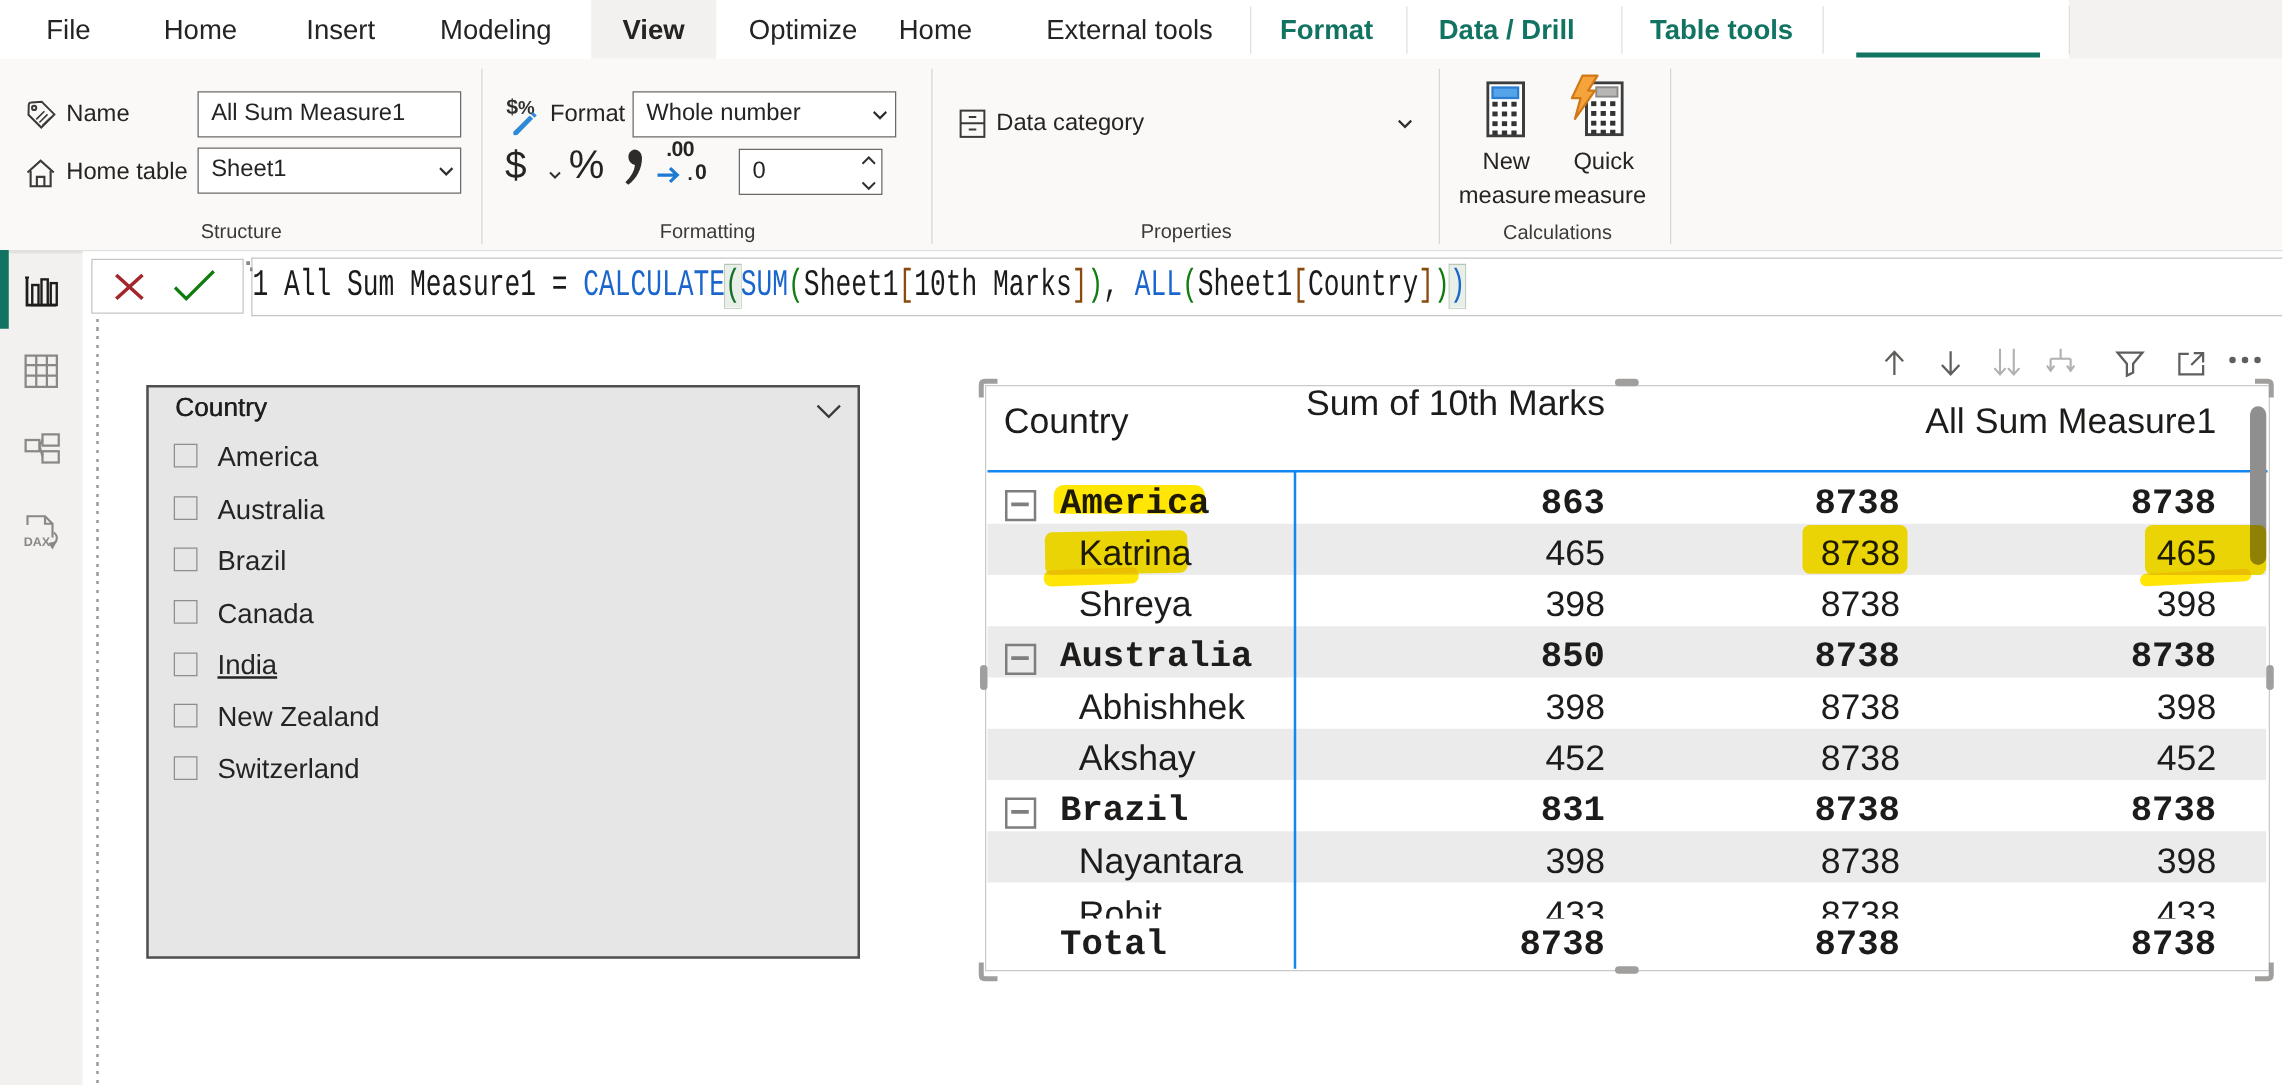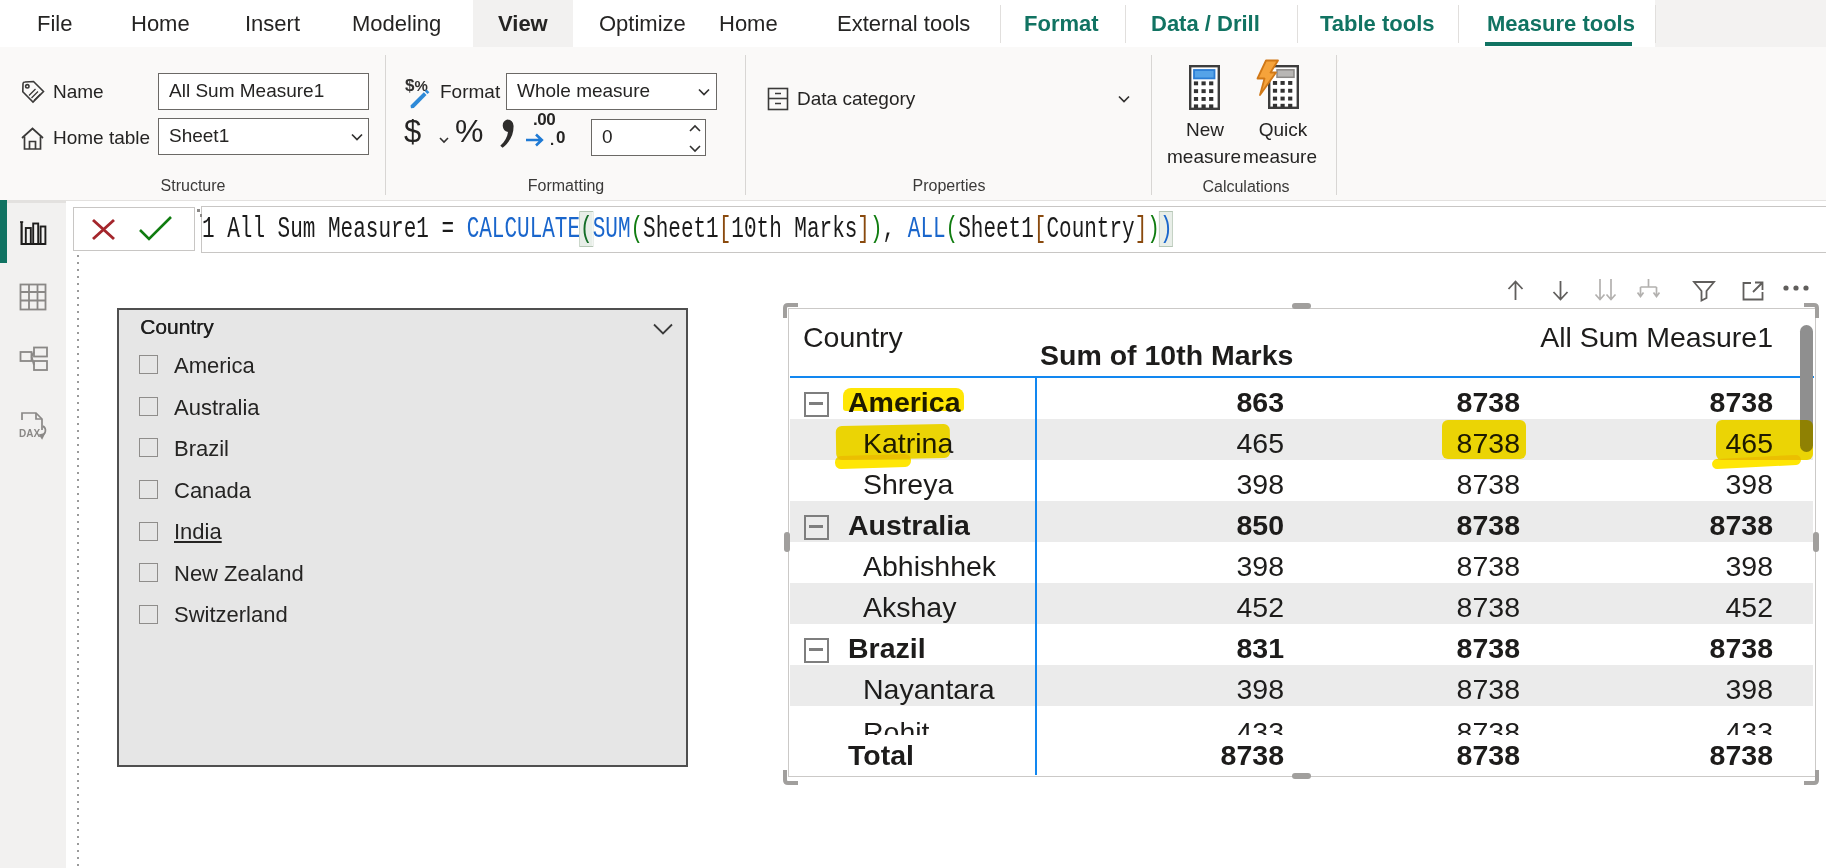--- a/index.html
+++ b/index.html
@@ -41,21 +41,21 @@
 
   
   #slicer { position:absolute; left:117px; top:308px; width:571px; height:459px; background:#e6e6e6; border:2px solid #4f4f4f; }
   .scheck { position:absolute; width:19px; height:19px; border:1.5px solid #8f8d8b; }
   .slab { position:absolute; font-size:22px; color:#252423; white-space:nowrap; }
 
   
   #visframe { position:absolute; left:788px; top:308px; width:1028px; height:469px; border:1px solid #cbc9c7; background:#fff; }
   .cellL { position:absolute; font-size:28.5px; color:#1d1c1b; white-space:nowrap; }
   .cellR { position:absolute; font-size:28.5px; color:#1d1c1b; text-align:right; white-space:nowrap; }
-  .bold { font-weight:bold; }
+  .bold { font-weight:bold;font-family:Liberation Mono, monospace; }
   .minusbox { position:absolute; width:25px; height:25px; border:2.4px solid #7e7e7e; background:transparent; }
   .minusbox::after { content:""; position:absolute; left:3.2px; right:3.2px; top:8.6px; height:2.8px; background:#7e7e7e; }
   .hl { position:absolute; background:#ffe605; border-radius:6px; mix-blend-mode:multiply; z-index:6; }
   .icon { position:absolute; }
 </style>
 </head>
 <body>
 <div id="page">
 
   <div id="tabbar">
@@ -65,21 +65,20 @@
     <span class="tab" style="left:131px;">Home</span>
     <span class="tab" style="left:245px;">Insert</span>
     <span class="tab" style="left:352px;">Modeling</span>
     <span class="tab" style="left:498px;font-weight:bold;">View</span>
     <span class="tab" style="left:599px;">Optimize</span>
     <span class="tab" style="left:719px;">Home</span>
     <span class="tab" style="left:837px;">External tools</span>
     <span class="tab ctx" style="left:1024px;">Format</span>
     <span class="tab ctx" style="left:1151px;">Data / Drill</span>
     <span class="tab ctx" style="left:1320px;">Table tools</span>
-    <span class="tab ctx" style="left:1487px;">Measure tools</span>
     <div class="ctxsep" style="left:1000px;"></div>
     <div class="ctxsep" style="left:1125px;"></div>
     <div class="ctxsep" style="left:1297px;"></div>
     <div class="ctxsep" style="left:1458px;"></div>
     <div class="ctxsep" style="left:1655px;"></div>
   </div>
   <div id="mt-underline"></div>
 
   <div id="ribbon"></div>
   <div class="gdiv" style="left:385px;top:55px;"></div>
@@ -112,21 +111,21 @@
   <svg class="chev" style="left:350px;top:130px;" viewBox="0 0 14 14">
       <path d="M2 4.5 L7 9.5 L12 4.5" fill="none" stroke="#323130" stroke-width="1.7"></path>
     </svg>
 
   <div class="abs" style="left:405px;top:76px;font-size:17px;font-weight:bold;color:#323130;">$<span style="font-size:15px;">%</span></div>
   <svg class="icon" style="left:407px;top:84px;" width="28" height="26" viewBox="0 0 28 26">
     <path d="M3.5 21.5 L4 24.2 L6.8 23.9 L19.5 11 L16.8 8.3 Z" fill="#2e8ad8"></path>
     <path d="M17.8 7.3 L19.6 5.5 L22.4 8.3 L20.5 10.1 Z" fill="#2e8ad8"></path>
   </svg>
   <span class="rlabel" style="left:440px;top:81px;">Format</span>
-  <div class="rinput" style="left:506px;top:73px;width:211px;height:37px;line-height:34px;padding-left:10px;">Whole measure</div>
+  <div class="rinput" style="left:506px;top:73px;width:211px;height:37px;line-height:34px;padding-left:10px;">Whole number</div>
   <svg class="chev" style="left:697px;top:85px;" viewBox="0 0 14 14">
       <path d="M2 4.5 L7 9.5 L12 4.5" fill="none" stroke="#323130" stroke-width="1.7"></path>
     </svg>
 
   <div class="abs" style="left:404px;top:114px;font-size:31px;color:#252423;">$</div>
   <svg class="chev" style="left:437px;top:133px;" viewBox="0 0 14 14">
       <path d="M3 5 L7 9 L11 5" fill="none" stroke="#323130" stroke-width="1.6"></path>
     </svg>
   <div class="abs" style="left:455px;top:113px;font-size:32px;color:#252423;">%</div>
   <svg class="icon" style="left:500px;top:119px;" width="15" height="35" viewBox="0 0 15 35">
@@ -304,21 +303,21 @@
       <path d="M14 2.5 L21.5 2.5 L21.5 10 M21 3 L12 12"></path>
     </g>
   </svg>
   <svg class="icon" style="left:1782px;top:284px;" width="28" height="8" viewBox="0 0 28 8">
     <circle cx="4" cy="4" r="2.6" fill="#605e5c"></circle>
       <circle cx="14" cy="4" r="2.6" fill="#605e5c"></circle>
       <circle cx="24" cy="4" r="2.6" fill="#605e5c"></circle>
   </svg>
 
   <span class="cellL" style="left:803px;top:321px;">Country</span>
-  <span class="cellR" style="left:1040px;top:339px;width:244px;font-weight:bold;">Sum of 10th Marks</span>
+  <span class="cellR" style="left:1040px;top:307px;width:244px;">Sum of 10th Marks</span>
   <span class="cellR" style="left:1540px;top:321px;width:233px;">All Sum Measure1</span>
   <div class="abs" style="left:790px;top:376px;width:1024px;height:1.6px;background:#1287f0;"></div>
   <div class="abs" style="left:1035px;top:377px;width:1.6px;height:398px;background:#1287f0;z-index:3;"></div>
 
   <div class="abs" style="left:790px;top:419px;width:1023px;height:41px;background:#ebebeb;"></div>
   <div class="abs" style="left:790px;top:500.9px;width:1023px;height:41px;background:#ebebeb;"></div>
   <div class="abs" style="left:790px;top:582.8px;width:1023px;height:41px;background:#ebebeb;"></div>
   <div class="abs" style="left:790px;top:664.6px;width:1023px;height:41px;background:#ebebeb;"></div>
 
   <div class="hl" style="left:843px;top:388px;width:121px;height:23px;border-radius:8px 8px 3px 3px;"></div>

